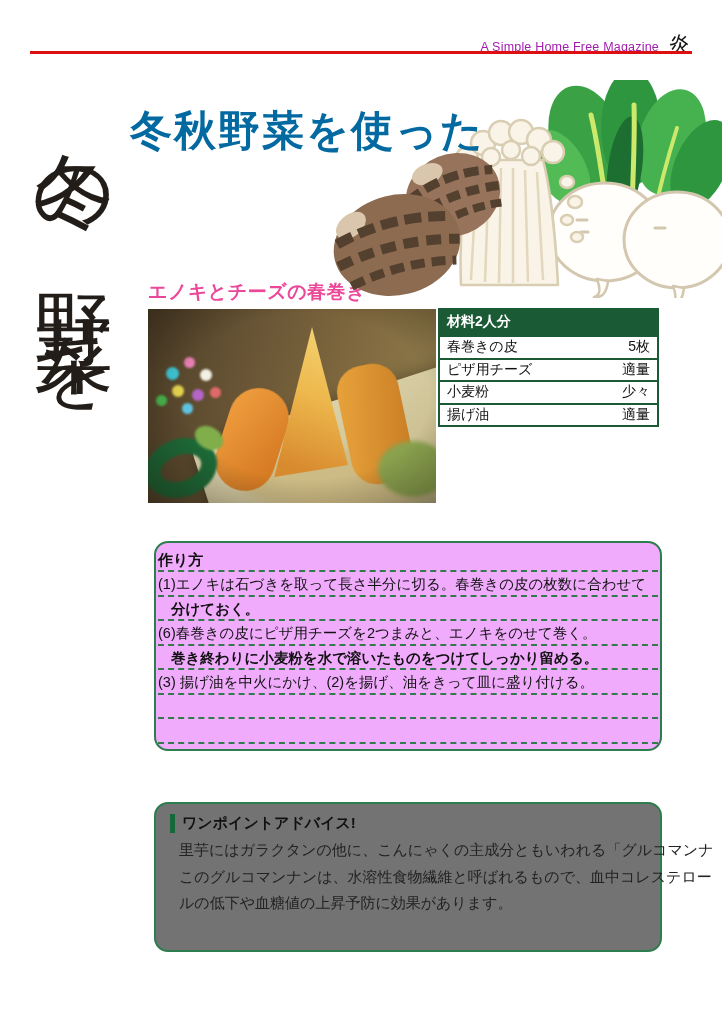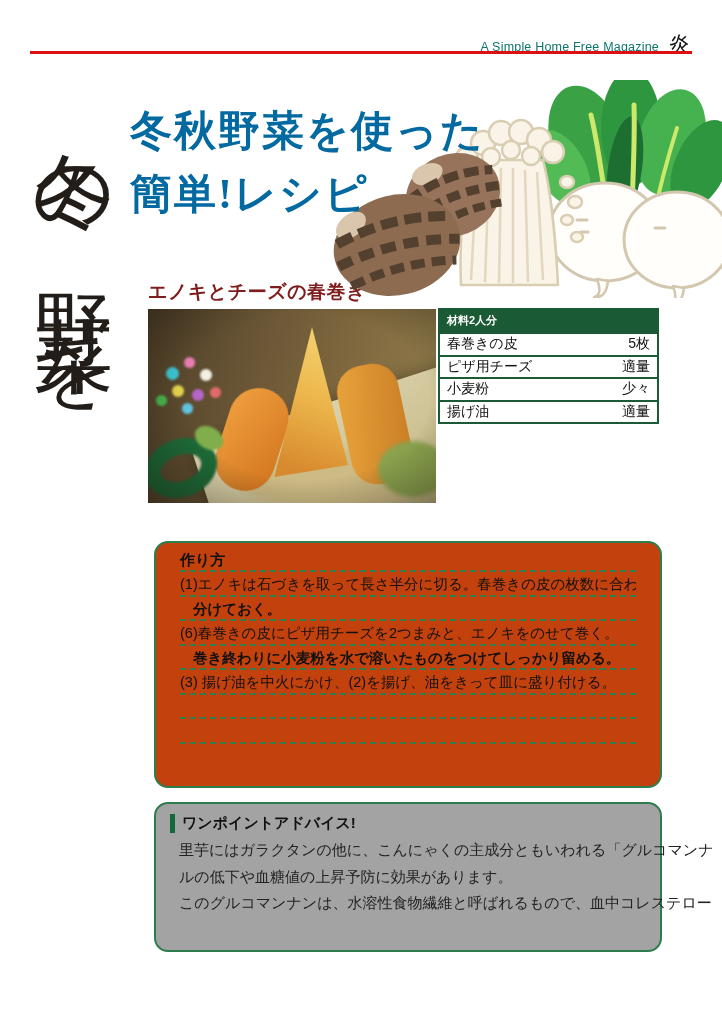--- a/index.html
+++ b/index.html
@@ -4,21 +4,21 @@
 <style>
   * { margin:0; padding:0; box-sizing:border-box; }
   html,body { background:#888; }
   .page {
     position:relative; width:722px; height:1024px; margin:0 auto;
     background:#ffffff; overflow:hidden;
     font-family:"Liberation Sans","DejaVu Sans",sans-serif; color:#1c1c1c;
   }
   
   .mag-header { position:absolute; top:30px; right:32px; display:flex; align-items:baseline; gap:10px; }
-  .mag-label { font-size:12.5px; color:#0f766e; letter-spacing:.2px;margin-left:7px; }
+  .mag-label { font-size:12.5px; color:#a21caf; letter-spacing:.2px;margin-left:7px; }
   .mag-logo  { font-family:"Liberation Serif","DejaVu Serif",serif; font-size:21px; color:#111; }
   .header-rule { position:absolute; top:51px; left:30px; width:662px; height:3px; background:#dc1010; }
 
   
   .v-headline {
     position:absolute; left:30px; top:90px; height:540px;
     writing-mode:vertical-rl; text-orientation:upright;
     font-family:"Liberation Serif","DejaVu Serif",serif;
     font-size:80px; letter-spacing:.30em; color:#221d18; line-height:1.1;
   }
@@ -28,21 +28,21 @@
     position:absolute; left:130px; top:100px; z-index:3;
     font-family:"Liberation Serif","DejaVu Serif",serif;
     font-weight:bold; font-size:42px; line-height:1.5;
     color:#0369a1; letter-spacing:2px;
   }
 
   
   .veg-illust { position:absolute; left:325px; top:80px; width:397px; height:218px; z-index:1; }
 
   
-  .recipe-title { position:absolute; left:148px; top:279px; font-size:19px; font-weight:bold; color:#7f1d1d; letter-spacing:.5px; }
+  .recipe-title { position:absolute; left:148px; top:279px; font-size:19px; font-weight:bold; color:#ec4899; letter-spacing:.5px; }
 
   
   .photo {
     position:absolute; left:148px; top:309px; width:288px; height:194px; overflow:hidden;
     background:linear-gradient(105deg,#4e3f28 0%,#6a5636 35%,#80693f 65%,#93804e 100%);
   }
   .photo .plate {
     position:absolute; left:60px; top:88px; width:300px; height:160px;
     background:linear-gradient(160deg,#e4dcb8,#c9bd8e 60%,#b3a474);
     transform:rotate(-18deg); border-radius:10px; box-shadow:0 0 18px rgba(0,0,0,.35);
@@ -74,37 +74,37 @@
   }
   .photo .garnish2 { position:absolute; left:46px; top:118px; width:30px; height:22px; border-radius:50%;
     background:#7fae4b; transform:rotate(30deg); filter:blur(1px); }
   .photo .dot { position:absolute; border-radius:50%; filter:blur(1.2px); }
   .photo .avocado { position:absolute; right:-12px; bottom:6px; width:70px; height:56px; border-radius:50%;
     background:#8aa24e; filter:blur(2px); }
   .photo .vignette { position:absolute; inset:0; background:radial-gradient(ellipse at 55% 45%, transparent 55%, rgba(20,14,6,.45)); }
 
   
   .ing-table { position:absolute; left:438px; top:308px; width:221px; border:2.5px solid #1a5a35; background:#fff; }
-  .ing-head { background:#1a5a35; color:#fff; font-weight:bold; font-size:11px; padding:3px 7px 4px; }
+  .ing-head { background:#1a5a35; color:#fff; font-weight:bold; font-size:14px; padding:3px 7px 4px; }
   .ing-row { display:flex; justify-content:space-between; align-items:flex-start; padding:1px 7px; font-size:14px; color:#111; border-top:2.5px solid #1a5a35; height:22.5px; }
   .ing-row:first-of-type { border-top:none; }
 
   
   .steps-box {
-    position:absolute; left:154px; top:541px; width:508px; height:247px;
-    border:2.5px solid #2e7d4f; border-radius:14px; background:#c2410c; padding:5px 24px 0;
+    position:absolute; left:154px; top:541px; width:508px; height:210px;
+    border:2.5px solid #2e7d4f; border-radius:14px; background:#f0abfc; padding:5px 2px 0;
   }
   .steps-title { font-size:15px; font-weight:bold; color:#111; height:24px; line-height:24px; border-bottom:2px dashed #337a4d; }
   .step-row { font-size:14.5px; color:#111; height:24.5px; line-height:24px; border-bottom:2px dashed #337a4d; white-space:nowrap; overflow:hidden; }
   .step-row.indent { padding-left:13px;font-weight:bold; }
 
   
   .advice-box {
     position:absolute; left:154px; top:802px; width:508px; height:150px;
-    background:#a3a3a3; border:2.5px solid #2e7d4f; border-radius:14px; padding:10px 16px 0 14px;
+    background:#737373; border:2.5px solid #2e7d4f; border-radius:14px; padding:10px 16px 0 14px;
   }
   .advice-head { display:flex; align-items:center; gap:7px; margin-bottom:4px; }
   .advice-bar { width:5px; height:19px; background:#15683a; }
   .advice-title { font-size:15px; font-weight:bold; color:#111; }
   .advice-line { font-size:15px; color:#222; line-height:26.5px; padding-left:9px; white-space:nowrap; }
 </style>
 </head>
 <body>
 
 <div class="page">
@@ -112,21 +112,20 @@
   <div class="mag-header">
     <span class="mag-label">A Simple Home Free Magazine</span>
     <span class="mag-logo">炎</span>
   </div>
   <div class="header-rule"></div>
 
   <div class="v-headline">冬の野菜を</div>
 
   <div class="main-title">
     <div>冬秋野菜を使った</div>
-    <div>簡単!レシピ</div>
   </div>
 
   <svg class="veg-illust" viewBox="0 0 397 218" xmlns="http://www.w3.org/2000/svg">
 
     <g>
       <ellipse cx="262" cy="62" rx="36" ry="58" fill="#3aa145" transform="rotate(-18 262 62)"></ellipse>
       <ellipse cx="306" cy="48" rx="30" ry="58" fill="#2f9640"></ellipse>
       <ellipse cx="346" cy="62" rx="33" ry="54" fill="#45b14f" transform="rotate(16 346 62)"></ellipse>
       <ellipse cx="236" cy="88" rx="24" ry="42" fill="#52bb55" transform="rotate(-30 236 88)"></ellipse>
       <ellipse cx="376" cy="85" rx="26" ry="48" fill="#2f9640" transform="rotate(24 376 85)"></ellipse>
@@ -243,17 +242,17 @@
     <div class="step-row"></div>
     <div class="step-row"></div>
   </div>
 
   <div class="advice-box">
     <div class="advice-head">
       <span class="advice-bar"></span>
       <span class="advice-title">ワンポイントアドバイス!</span>
     </div>
     <div class="advice-line">里芋にはガラクタンの他に、こんにゃくの主成分ともいわれる「グルコマンナ</div>
+    <div class="advice-line">このグルコマンナンは、水溶性食物繊維と呼ばれるもので、血中コレステロー</div>
     <div class="advice-line">ルの低下や血糖値の上昇予防に効果があります。</div>
-    <div class="advice-line">このグルコマンナンは、水溶性食物繊維と呼ばれるもので、血中コレステロー</div>
   </div>
 
 </div>
 
 </body></html>

